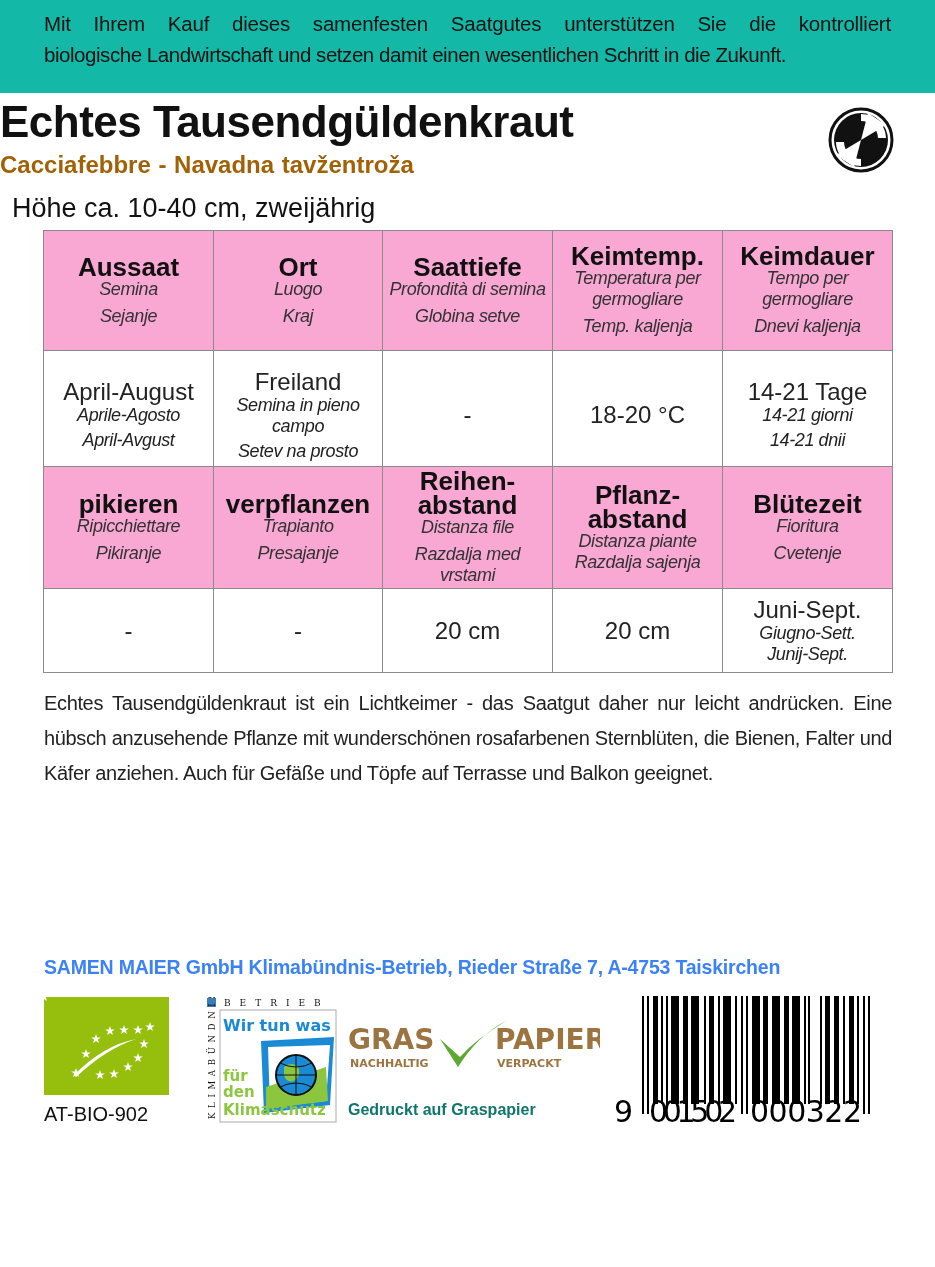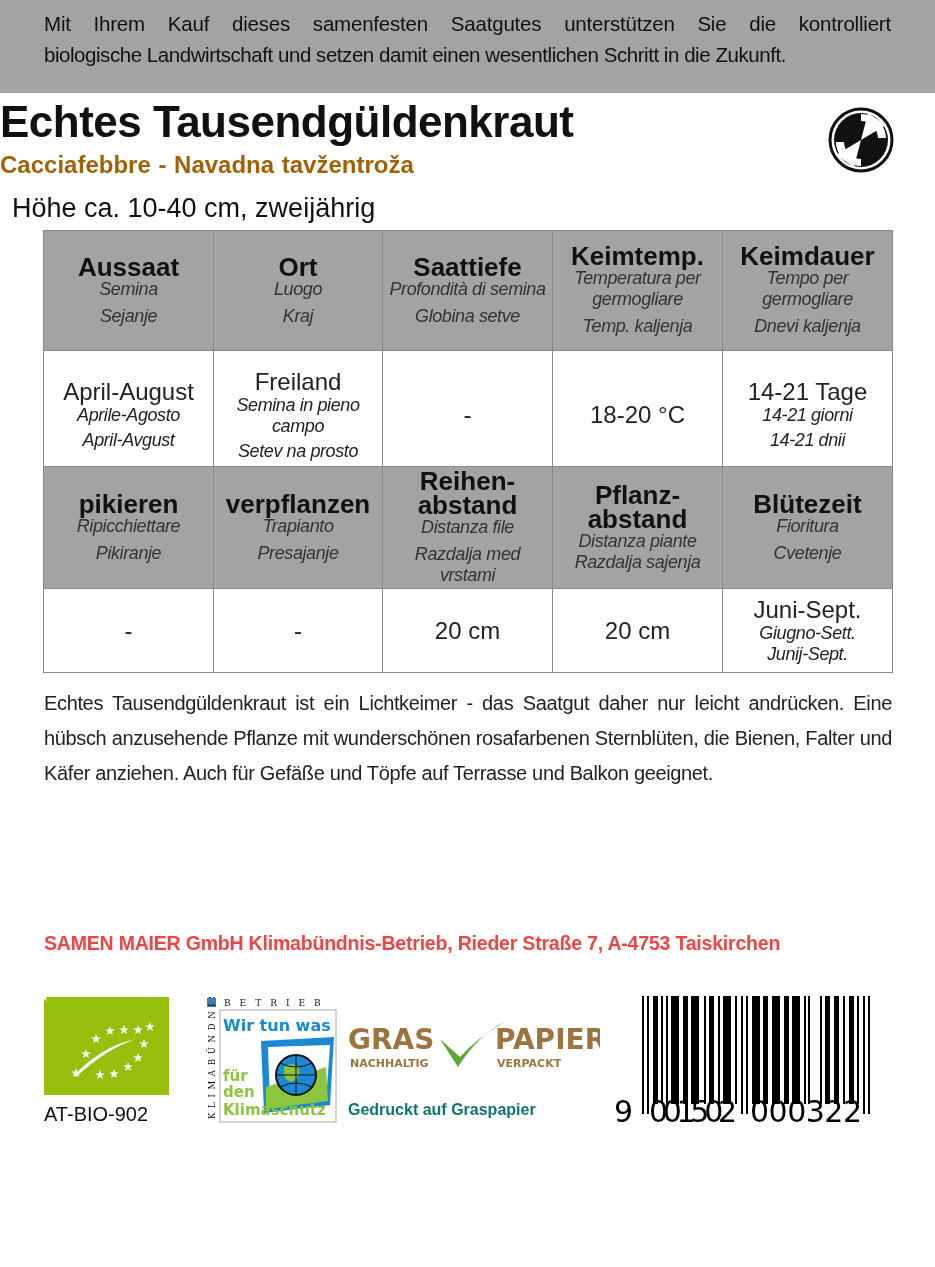--- a/index.html
+++ b/index.html
@@ -1,21 +1,21 @@
 <!DOCTYPE html>
 <html><head>
 <meta charset="utf-8">
 <style>
   * { box-sizing: border-box; margin: 0; padding: 0; }
   html, body { width: 935px; height: 1267px; background: #ffffff; overflow: hidden; }
   body { position: relative; font-family: "Liberation Sans", sans-serif; color: #111; }
 
   .banner {
     position: absolute; left: 0; top: 0; width: 935px; height: 93px;
-    background: #a3a3a3; padding: 8px 44px 0 44px;
+    background: #14b8a6; padding: 8px 44px 0 44px;
   }
   .banner p {
     font-family: "Liberation Sans", sans-serif; font-size: 20.5px; line-height: 31px;
     text-align: justify; text-align-last: justify; color: #111; letter-spacing: -0.2px;
   }
   .banner p.last { text-align-last: left; letter-spacing: -0.45px; }
 
   .title { position: absolute; left: 0; width: 935px; text-align: left; }
   .title-main { top: 96px; left: 5px; font-size: 44px; font-weight: bold; letter-spacing: -0.5px; color: #111; line-height: 52px; left: 0; width: 928px;}
   .title-sub { top: 148px; font-size: 24px; font-weight: bold; color: #a16207; line-height: 34px; left: 0; width: 928px; word-spacing: 1px;}
@@ -24,43 +24,43 @@
   .recycle { position: absolute; left: 828px; top: 107px; width: 66px; height: 66px; }
 
   table.grid {
     position: absolute; left: 43px; width: 849px; border-collapse: collapse;
     table-layout: fixed;
   }
   table.grid td, table.grid th {
     border: 1.5px solid #8a8a8a; text-align: center; vertical-align: middle;
     font-weight: normal; padding: 0 2px; overflow: hidden;
   }
-  table.grid thead th { background: #a3a3a3; }
+  table.grid thead th { background: #f9a8d4; }
   .t1 { top: 230px; }
   .t2 { top: 466px; }
   .t1 thead tr { height: 120px; }
   .t1 tbody tr { height: 129px; }
   .t2 thead tr { height: 122px; }
   .t2 tbody tr { height: 84px; }
 
   .h-de { display: block; font-weight: bold; font-size: 26px; line-height: 24px; color: #111; }
   .h-sub { display: block; font-style: italic; font-size: 18px; line-height: 21px; color: #333; letter-spacing: -0.4px; }
   .h-sub.gap { margin-top: 6px; }
   .v-de { display: block; font-size: 24px; line-height: 26px; color: #222; }
   .v-sub { display: block; font-style: italic; font-size: 18px; line-height: 21px; color: #222; letter-spacing: -0.4px; }
   .v-sub.gap { margin-top: 4px; }
 
   .desc {
     position: absolute; left: 44px; top: 686px; width: 848px;
     font-size: 20px; line-height: 35px; color: #222; text-align: justify; letter-spacing: -0.35px;
   }
 
   .company {
-    position: absolute; left: 44px; top: 932px; width: 860px;
-    font-size: 19.5px; font-weight: bold; line-height: 22px; color: #ef4444; letter-spacing: -0.2px;
+    position: absolute; left: 44px; top: 956px; width: 860px;
+    font-size: 19.5px; font-weight: bold; line-height: 22px; color: #3b82f6; letter-spacing: -0.2px;
   }
 
   .eu-logo { position: absolute; left: 44px; top: 997px; width: 125px; height: 98px; background: #96bf0d; }
   .eu-code { position: absolute; left: 44px; top: 1103px; font-size: 20px; color: #111; }
 
   .klima { position: absolute; left: 206px; top: 997px; width: 132px; height: 126px; }
 
   .gras { position: absolute; left: 348px; top: 1015px; width: 252px; height: 60px; }
   .gras-caption { position: absolute; left: 348px; top: 1101px; font-size: 16px; font-weight: bold; color: #0f766e; }
 

